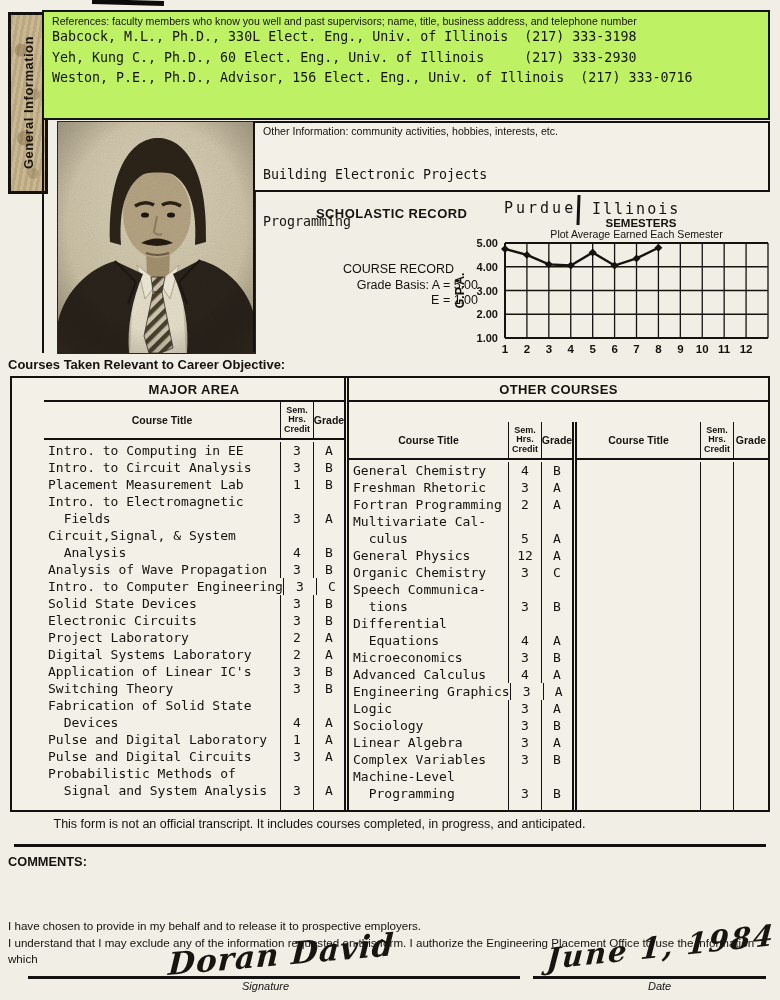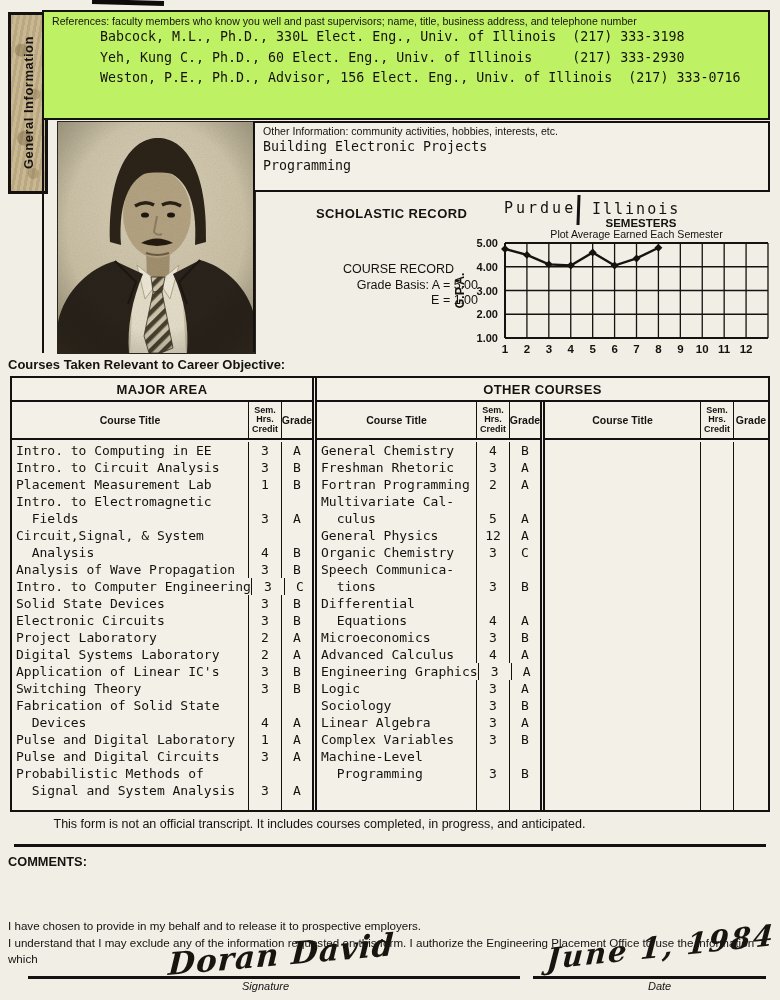--- a/index.html
+++ b/index.html
@@ -19,48 +19,48 @@
          radial-gradient(circle at 40% 70%, rgba(100,80,45,.33) 0 7px, transparent 8px),
          radial-gradient(circle at 65% 90%, rgba(125,105,65,.3) 0 5px, transparent 6px),
          repeating-linear-gradient(100deg, rgba(90,70,40,.12) 0 3px, rgba(210,195,160,.18) 3px 6px);
        display:flex;align-items:center;justify-content:center;}
   .tab span{writing-mode:vertical-rl;transform:rotate(180deg);
        font-weight:bold;font-size:13px;letter-spacing:.5px;color:#171310;}
   
   .refs{left:42px;top:10px;width:728px;height:110px;border:2px solid #141210;box-sizing:border-box;
         background:#bef264;padding:3px 8px;}
   .small-label{font-size:10.6px;color:#15120f;}
-  .refs .line{font-size:13.3px;line-height:20.5px;margin-left:48px;}
+  .refs .line{font-size:13.3px;line-height:20.5px;}
   
   .photo{left:57px;top:121px;width:197px;height:231px;border:1px solid #2a251d;box-sizing:content-box;}
   .photo svg{display:block;}
   
   .vline-left{left:42px;top:120px;width:2px;height:233px;background:#141210;}
   .vline-mid{left:253px;top:121px;width:2px;height:231px;background:#141210;}
   
   .other{left:253px;top:121px;width:517px;height:71px;border:2px solid #141210;box-sizing:border-box;
          background:#f3f0e8;padding:2px 8px;}
-  .other .line{font-size:13.3px;line-height:19px;}
+  .other .line{font-size:13.3px;line-height:19px;margin-top:28px;}
   
   .schol-title{left:316px;top:206px;font-weight:bold;font-size:13px;letter-spacing:.4px;}
   .purdue{left:504px;top:199px;font-size:15px;letter-spacing:3px;}
   .school-bar{left:577px;top:195px;width:3px;height:30px;background:#141210;transform:rotate(2deg);}
   .illinois{left:592px;top:200px;font-size:15px;letter-spacing:2px;}
   .semesters{left:586px;top:217px;width:110px;text-align:center;font-weight:bold;font-size:11.5px;}
   .course-record{left:282px;top:262px;width:196px;text-align:right;font-weight:normal;font-size:12.5px;line-height:15.5px;}
   .course-record .l1{padding-right:24px;}
   
   .chart{left:450px;top:230px;}
   
   .sect-label{left:8px;top:357px;font-weight:bold;font-size:13px;}
   .ctable{left:10px;top:376px;width:760px;height:436px;border:2px solid #141210;box-sizing:border-box;
           display:flex;background:#f3f0e8;}
   .group{display:flex;flex-direction:column;}
-  .g-major{width:300px;}
-  .othwrap{flex:1;display:flex;flex-direction:column;border-left:5px double #141210;}
+  .g-major{width:300px;margin-left:32px;}
+  .othwrap{flex:1;display:flex;flex-direction:column;border-left:5px double #141210;gap:20px;}
   .othcols{flex:1;display:flex;min-height:0;}
   .g-otherA{width:223px;}
   .g-otherB{flex:1;border-left:5px double #141210;}
   .ghead{height:22px;border-bottom:2px solid #141210;display:flex;align-items:center;justify-content:center;
          font-weight:bold;font-size:13px;letter-spacing:.4px;flex:none;}
   .cheads{height:36px;border-bottom:2px solid #141210;display:flex;flex:none;}
   .ch-title{flex:1;display:flex;align-items:center;justify-content:center;font-weight:bold;font-size:10.5px;}
   .ch-credit{width:32px;border-left:1.5px solid #141210;display:flex;align-items:center;justify-content:center;
              font-weight:bold;font-size:9px;line-height:9.5px;white-space:pre-line;text-align:center;}
   .ch-grade{width:30px;border-left:1.5px solid #141210;display:flex;align-items:center;justify-content:center;

